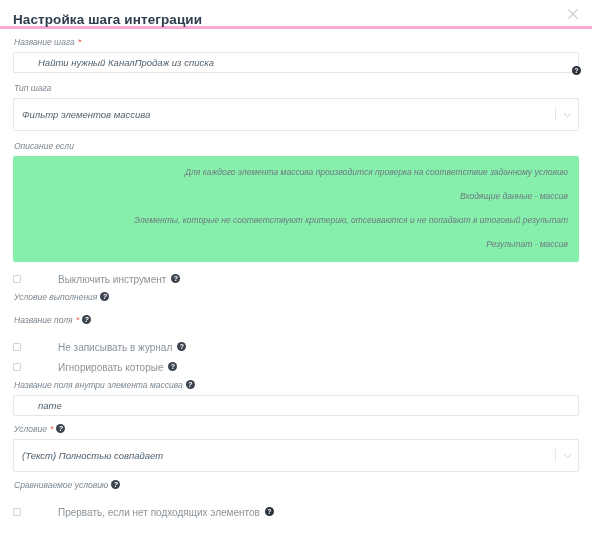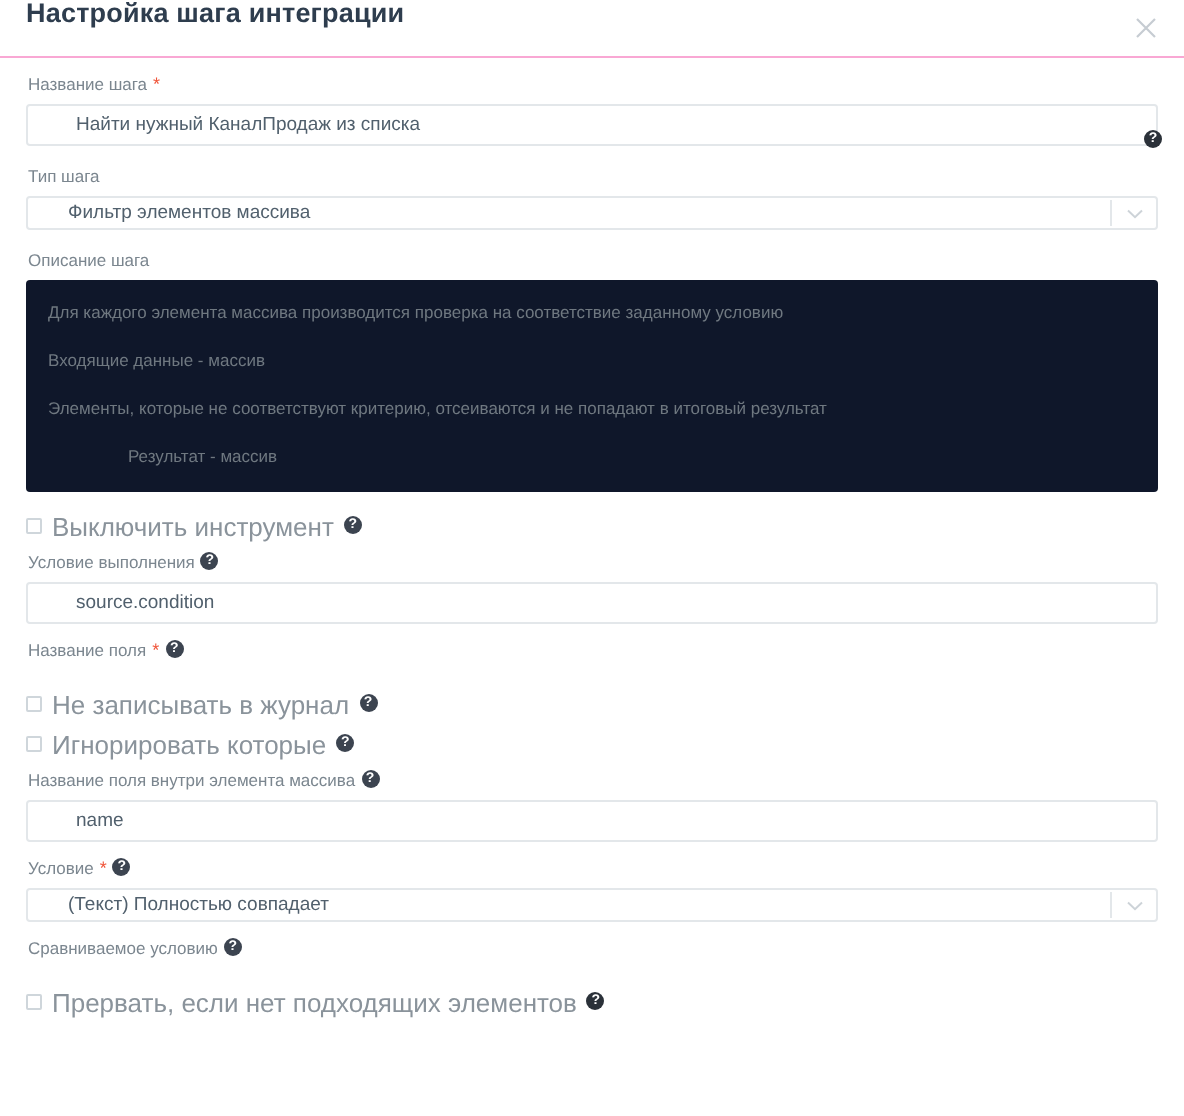--- a/index.html
+++ b/index.html
@@ -20,23 +20,23 @@
     height: 558px;
     background: #fff;
     display: flex;
     flex-direction: column;
     position: relative;
   }
   
   .modal-header {
     height: 29px;
     min-height: 29px;
-    border-bottom: 1px solid #f9a8d4;
-    display: flex;
-    align-items: flex-start;
+    border-bottom: 3px solid #f9a8d4;
+    display: flex;
+    align-items: flex-end;
     padding: 0 12px 0 13px;
     box-sizing: border-box;
     position: relative;
   }
   .modal-title {
     font-size: 13.5px;
     font-weight: bold;
     color: #2e3d4e;
     letter-spacing: 0.1px;
     line-height: 1;
@@ -74,21 +74,21 @@
     line-height: 9px;
     text-align: center;
     font-weight: bold;
     vertical-align: middle;
     cursor: pointer;
     position: relative;
     top: -1px;
   }
   .help-icon.dark { background: #2b3139; }
 
-  .field { margin-bottom: 0; }
+  .field { margin-bottom: 0; font-style: italic; }
   .field-label {
     font-size: 8.5px;
     color: #7b868f;
     line-height: 11px;
     margin: 0 0 4px 1px;
     display: flex;
     align-items: center;
     gap: 3px;
   }
   .req { color: #f0553a; font-size: 9px; line-height: 9px; }
@@ -100,27 +100,27 @@
     background: #fff;
     display: flex;
     align-items: center;
     padding: 0 24px;
     box-sizing: border-box;
     font-size: 9.5px;
     color: #51606d;
     cursor: text;
   }
   .select-box {
-    height: 17px;
+    height: 33px;
     border: 1px solid #e3e7ea;
     border-radius: 2px;
     background: #fff;
     display: flex;
     align-items: center;
-    padding: 0 0 0 20px;
+    padding: 0 0 0 8px;
     box-sizing: border-box;
     font-size: 9.5px;
     color: #51606d;
     cursor: pointer;
     position: relative;
   }
   .select-value { flex: 1; }
   .select-sep {
     width: 1px;
     height: 13px;
@@ -133,24 +133,25 @@
     justify-content: center;
   }
   .select-arrow svg { display: block; }
 
   .spacer-10 { height: 10px; }
   .spacer-8 { height: 8px; }
   .spacer-6 { height: 6px; }
 
   
   .desc-panel {
-    background: #0f172a;
+    background: #86efac;
     border-radius: 2px;
     padding: 11px 11px 12px 11px;
     box-sizing: border-box;
+    text-align: right;
   }
   .desc-line {
     font-size: 8.5px;
     color: #6f7880;
     line-height: 11px;
     margin-bottom: 13px;
   }
   .desc-line:last-child { margin-bottom: 0; padding-left: 40px; }
 
   
@@ -164,23 +165,24 @@
     width: 8px;
     height: 8px;
     border: 1px solid #cfd6db;
     border-radius: 1px;
     background: #fff;
     box-sizing: border-box;
     cursor: pointer;
     flex: 0 0 auto;
   }
   .check-label {
-    font-size: 13px;
+    font-size: 10px;
     color: #8a939b;
     line-height: 9px;
+    margin-left: 32px;
   }
 </style>
 </head>
 <body>
 
 <div class="modal">
 
   <div class="modal-header">
     <div class="modal-title">Настройка шага интеграции</div>
     <div class="close-btn">
@@ -218,21 +220,21 @@
             <path d="M1 1.3 L4.5 4.6 L8 1.3" stroke="#cdd3d8" stroke-width="1" fill="none"></path>
           </svg>
         </span>
       </div>
     </div>
 
     <div class="spacer-10"></div>
 
     <div class="field">
       <div class="field-label">
-        <span>Описание шага</span>
+        <span>Описание если</span>
       </div>
       <div class="desc-panel">
         <div class="desc-line">Для каждого элемента массива производится проверка на соответствие заданному условию</div>
         <div class="desc-line">Входящие данные - массив</div>
         <div class="desc-line">Элементы, которые не соответствуют критерию, отсеиваются и не попадают в итоговый результат</div>
         <div class="desc-line">Результат - массив</div>
       </div>
     </div>
 
     <div class="spacer-10"></div>
@@ -243,21 +245,20 @@
       <span class="help-icon">?</span>
     </div>
 
     <div class="spacer-6"></div>
 
     <div class="field">
       <div class="field-label">
         <span>Условие выполнения</span>
         <span class="help-icon">?</span>
       </div>
-      <div class="input-box" placeholder="Условие выполнения">source.condition</div>
     </div>
 
     <div class="spacer-8"></div>
 
     <div class="field">
       <div class="field-label">
         <span>Название поля</span>
         <span class="req">*</span>
         <span class="help-icon">?</span>
       </div>

